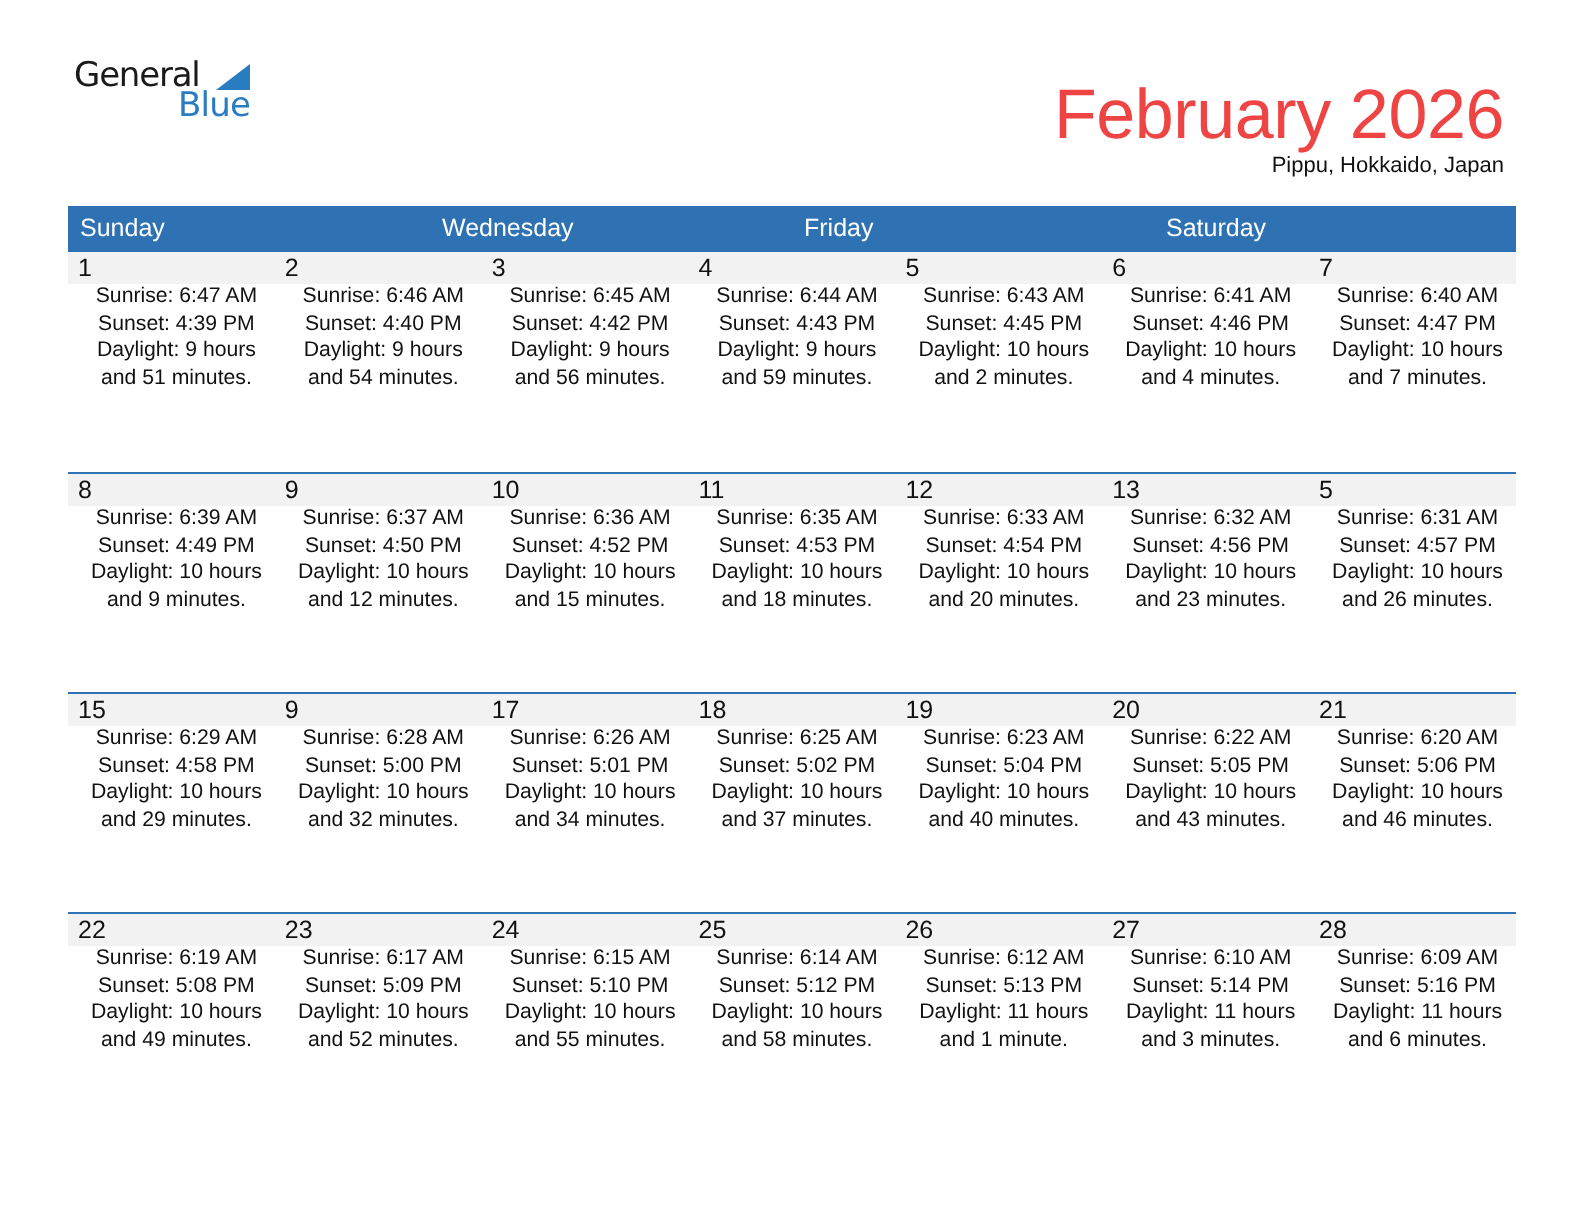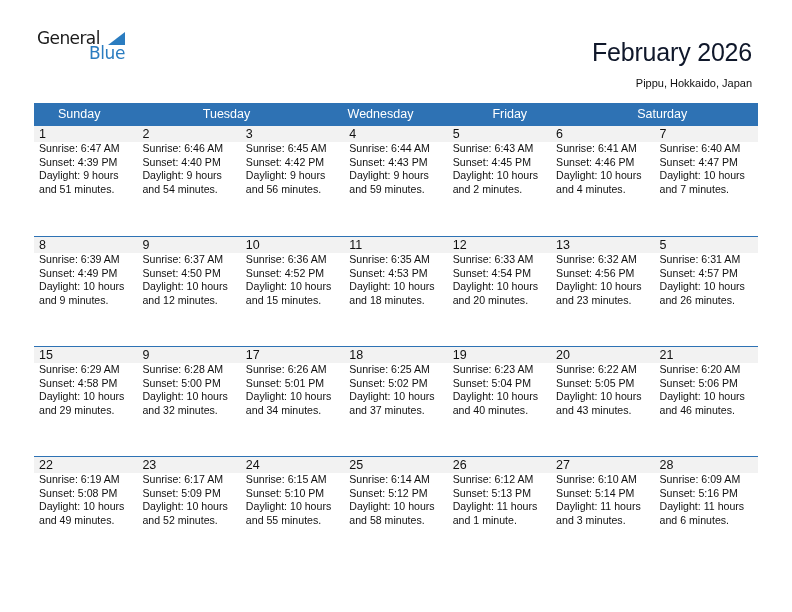--- a/index.html
+++ b/index.html
@@ -47,22 +47,22 @@
       top: 4px;
       width: 0;
       height: 0;
       border-left: 17px solid transparent;
       border-bottom: 13px solid #2a7cc0;
     }
     .title {
       position: absolute;
       right: 40px;
       top: 38px;
-      font-size: 25px;
-      color: #0f172a;
+      font-size: 35px;
+      color: #ef4444;
       letter-spacing: -0.2px;
       white-space: nowrap;
     }
     .subtitle {
       position: absolute;
       right: 40px;
       top: 77px;
       font-size: 11px;
       color: #111111;
       white-space: nowrap;
@@ -76,21 +76,21 @@
     .dow-row {
       display: flex;
       height: 23px;
       background: #2e72b4;
     }
     .dow {
       flex: 1;
       color: #ffffff;
       font-size: 12.5px;
       line-height: 23px;
-      padding-left: 24px;
+      padding-left: 6px;
       box-sizing: border-box;
     }
     .week {
       height: 110px;
       box-sizing: border-box;
     }
     .week.sep {
       border-top: 1px solid #2e72b4;
     }
     .num-row {
@@ -101,20 +101,21 @@
     .num {
       flex: 1;
       font-size: 12.5px;
       line-height: 17px;
       padding-left: 5px;
       box-sizing: border-box;
       color: #111111;
     }
     .info-row {
       display: flex;
+      text-align: center;
     }
     .info {
       flex: 1;
       padding-left: 5px;
       box-sizing: border-box;
       font-size: 10.6px;
       line-height: 13.6px;
       color: #111111;
       white-space: nowrap;
     }
@@ -130,21 +131,20 @@
   <span class="logo-triangle"></span>
   <span class="logo-blue">Blue</span>
 </div>
 
 <div class="title">February 2026</div>
 <div class="subtitle">Pippu, Hokkaido, Japan</div>
 
 <div class="calendar">
   <div class="dow-row">
     <div class="dow">Sunday</div>
-    <div class="dow">Tuesday</div>
     <div class="dow">Wednesday</div>
     <div class="dow">Friday</div>
     <div class="dow">Saturday</div>
   </div>
   <div id="weeks">
       <div class="week">
         <div class="num-row">
           <div class="num">1</div>
           <div class="num">2</div>
           <div class="num">3</div>

